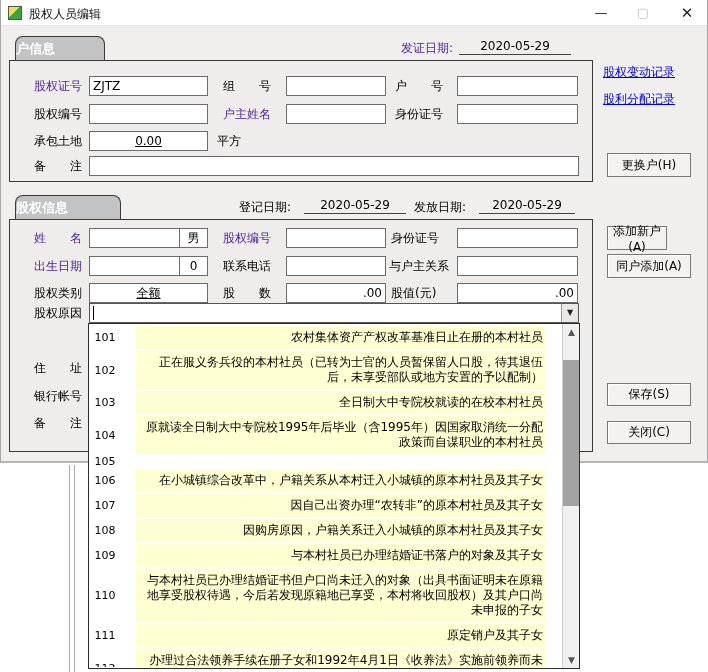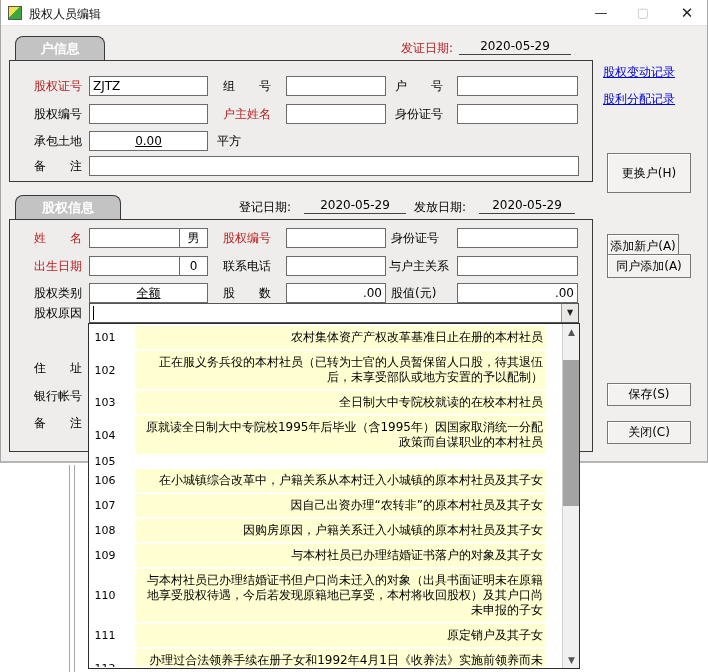--- a/index.html
+++ b/index.html
@@ -13,25 +13,25 @@
   
   .dialog { position:absolute; left:0; top:0; width:708px; height:463px; background:#f0efee;
             border:1px solid #a6a6a6; border-top:none; border-bottom:2px solid #b5b5b5; }
   .titlebar { position:absolute; left:0; top:0; width:100%; height:26px; background:#ffffff; border-bottom:1px solid #e6e6e6; }
   .app-icon { position:absolute; left:7px; top:6px; width:14px; height:14px; border:1px solid #555;
               background:linear-gradient(135deg,#f0e24a 0 45%,#3ca53c 45% 100%); }
   .title-text { position:absolute; left:28px; top:6px; font-size:12px; color:#111; }
   .wbtn { position:absolute; top:0; height:26px; width:40px; text-align:center; line-height:26px; font-size:13px; color:#222; cursor:pointer; }
 
   .tab { position:absolute; height:25px; background:#c3c3c3; border:1px solid #3a3a3a; border-bottom:none;
-         border-radius:8px 8px 0 0; color:#fff; font-weight:bold; font-size:13px; text-align:center; line-height:24px; }
+         border-radius:8px 8px 0 0; color:#fff; font-weight:bold; font-size:13px; text-align:left; line-height:24px; }
   .gbox { position:absolute; border:1px solid #3a3a3a; background:#eeedec; }
 
   .lbl { position:absolute; font-size:12px; color:#000; white-space:nowrap; line-height:16px; }
-  .lbl.blue { color:#b91c1c; }
+  .lbl.blue { color:#4c1d95; }
   .fld { position:absolute; height:20px; background:#fff; border:1px solid #6b6b6b; font-size:12px;
          line-height:18px; padding:0 3px; overflow:hidden; white-space:nowrap; }
   .fld.ca { text-align:center;text-decoration:underline; } .fld.ra { text-align:right; }
   .subfld { position:absolute; width:29px; height:20px; background:#fff; border:1px solid #6b6b6b; text-align:center; font-size:12px; line-height:18px; }
   .datefld { position:absolute; height:17px; border-bottom:1px solid #444; text-align:center; font-size:12px; line-height:16px; }
   .link { position:absolute; color:#0000dd; text-decoration:underline; font-size:12px; cursor:pointer; white-space:nowrap; }
   .btn { position:absolute; background:#f3f2f1; border:1px solid #777; box-shadow:inset 1px 1px 0 #fff;
          font-size:12px; text-align:center; cursor:pointer; display:flex; align-items:center; justify-content:center; }
 
   
@@ -88,21 +88,21 @@
 
     <span class="lbl" style="left:33px;top:133px">承包土地</span>
     <div class="fld ca" style="left:88px;top:131px;width:119px">0.00</div>
     <span class="lbl" style="left:216px;top:133px">平方</span>
 
     <span class="lbl" style="left:33px;top:158px">备　　注</span>
     <div class="fld" style="left:88px;top:156px;width:490px"></div>
 
     <span class="link" style="left:602px;top:64px">股权变动记录</span>
     <span class="link" style="left:602px;top:91px">股利分配记录</span>
-    <div class="btn" style="left:606px;top:153px;width:84px;height:40px">更换户(H)</div>
+    <div class="btn" style="left:606px;top:153px;width:84px;height:24px">更换户(H)</div>
 
     <div class="tab" style="left:14px;top:195px;width:106px">股权信息</div>
     <span class="lbl" style="left:238px;top:199px">登记日期:</span>
     <div class="datefld" style="left:303px;top:197px;width:102px">2020-05-29</div>
     <span class="lbl" style="left:413px;top:199px">发放日期:</span>
     <div class="datefld" style="left:478px;top:197px;width:96px">2020-05-29</div>
 
     <div class="gbox" style="left:8px;top:219px;width:584px;height:233px"></div>
 
     <span class="lbl blue" style="left:33px;top:230px">姓　　名</span>
@@ -126,21 +126,21 @@
     <span class="lbl" style="left:222px;top:285px">股　　数</span>
     <div class="fld ra" style="left:285px;top:283px;width:100px">.00</div>
     <span class="lbl" style="left:390px;top:285px">股值(元)</span>
     <div class="fld ra" style="left:456px;top:283px;width:121px">.00</div>
 
     <span class="lbl" style="left:33px;top:305px">股权原因</span>
     <span class="lbl" style="left:33px;top:360px">住　　址</span>
     <span class="lbl" style="left:33px;top:388px">银行帐号</span>
     <span class="lbl" style="left:33px;top:415px">备　　注</span>
 
-    <div class="btn" style="left:606px;top:234px;width:72px;height:24px">添加新户(A)</div>
+    <div class="btn" style="left:606px;top:226px;width:60px;height:24px">添加新户(A)</div>
     <div class="btn" style="left:606px;top:254px;width:84px;height:24px">同户添加(A)</div>
     <div class="btn" style="left:606px;top:383px;width:84px;height:23px">保存(S)</div>
     <div class="btn" style="left:606px;top:421px;width:84px;height:23px">关闭(C)</div>
 
     <div class="combo">
       <span class="caret"></span>
       <span></span>
       <span class="combo-btn">▼</span>
     </div>
   </div>

